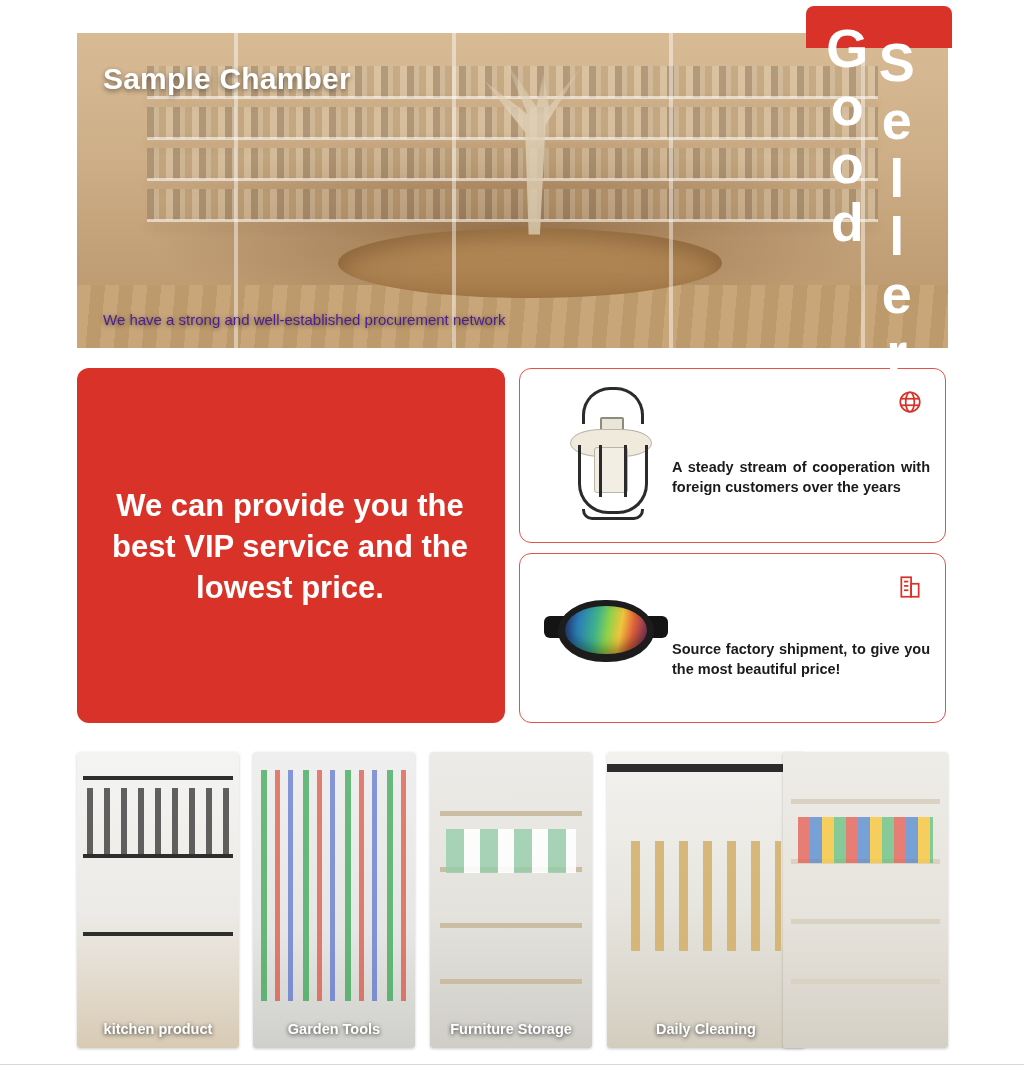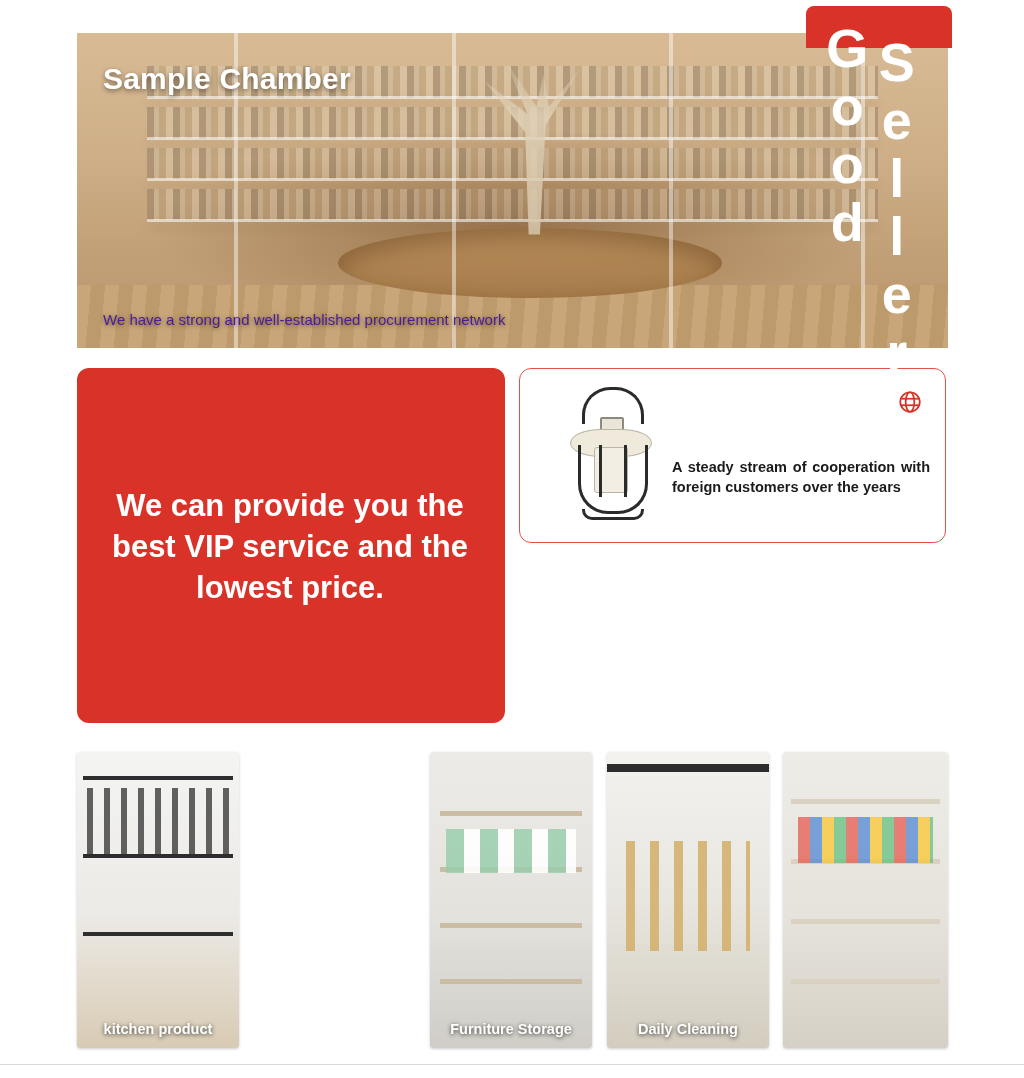--- a/index.html
+++ b/index.html
@@ -346,21 +346,21 @@
     top: 752px;
     width: 160px;
     height: 296px;
     border-radius: 3px;
     overflow: hidden;
     box-shadow: 0 1px 3px rgba(0,0,0,0.2);
   }
   .cat.c1 { left: 77px;  width: 162px; }
   .cat.c2 { left: 253px; width: 162px; }
   .cat.c3 { left: 430px; width: 162px; }
-  .cat.c4 { left: 607px; width: 162px; }
+  .cat.c4 { left: 607px; width: 162px; padding-left: 36px; }
   .cat.c5 { left: 783px; width: 165px; }
 
   .cat-photo { position: absolute; inset: 0; }
   .cat-label {
     position: absolute;
     left: 0;
     right: 0;
     bottom: 10px;
     text-align: center;
     color: #ffffff;
@@ -514,25 +514,46 @@
       <div class="handle"></div>
       <div class="cap"></div>
       <div class="shade"></div>
       <div class="body"></div>
       <div class="cage"></div>
       <div class="base"></div>
     </div>
     <div class="card-text">A steady stream of cooperation with  foreign customers over the years</div>
   </div>
 
+  <div class="feature-card card-2">
+    <div class="card-icon">
+      <svg viewBox="0 0 24 24" width="26" height="26" fill="none" stroke="#d93228" stroke-width="1.6">
+        <rect x="4" y="3" width="9" height="18"></rect>
+        <rect x="13" y="9" width="7" height="12"></rect>
+        <line x1="6.5" y1="7" x2="10.5" y2="7"></line>
+        <line x1="6.5" y1="11" x2="10.5" y2="11"></line>
+        <line x1="6.5" y1="15" x2="10.5" y2="15"></line>
+      </svg>
+    </div>
+    <div class="goggles">
+      <div class="strap"></div>
+      <div class="frame"></div>
+      <div class="lens"></div>
+    </div>
+    <div class="card-text">Source factory shipment, to give you the most beautiful price!</div>
+  </div>
 
   <div class="cat c1">
     <div class="cat-photo ph-kitchen"></div>
     <div class="cat-label">kitchen product</div>
   </div>
+  <div class="cat c2">
+    <div class="cat-photo ph-garden"></div>
+    <div class="cat-label">Garden Tools</div>
+  </div>
   <div class="cat c3">
     <div class="cat-photo ph-furniture"></div>
     <div class="cat-label">Furniture Storage</div>
   </div>
   <div class="cat c4">
     <div class="cat-photo ph-cleaning"></div>
     <div class="cat-label">Daily Cleaning</div>
   </div>
   <div class="cat c5">
     <div class="cat-photo ph-children"></div>

